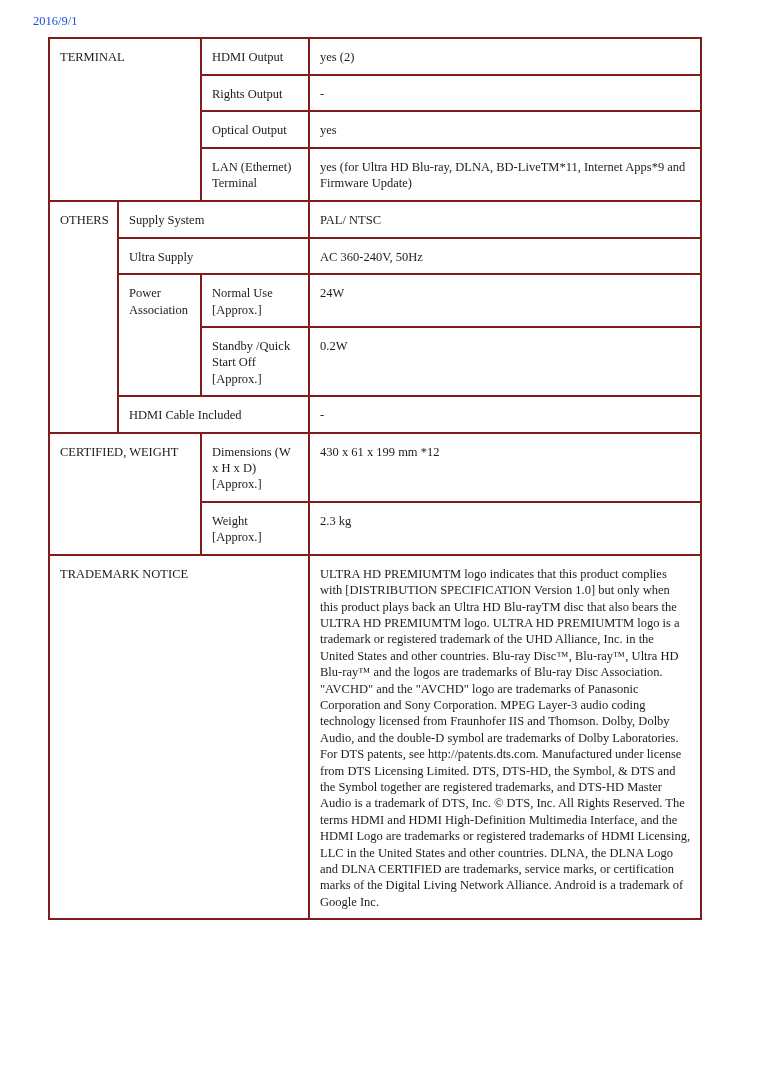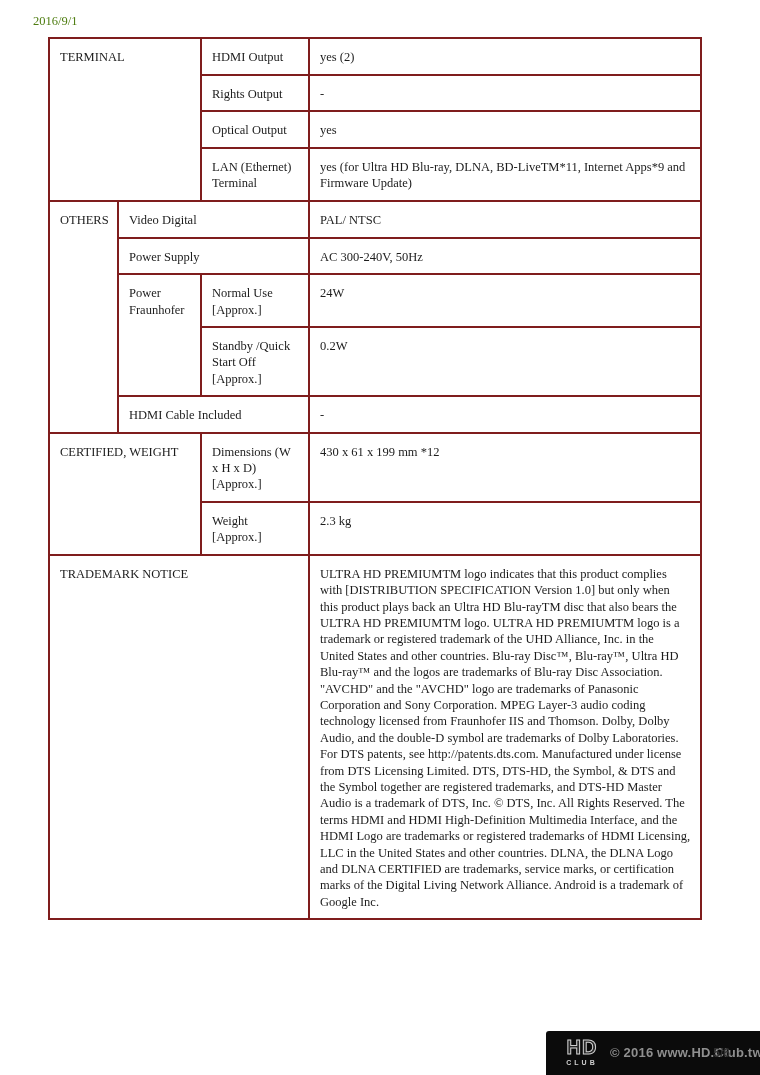--- a/index.html
+++ b/index.html
@@ -8,21 +8,21 @@
     background: #ffffff;
     font-family: "Liberation Serif", serif;
     color: #1c1c1c;
     position: relative;
     overflow: hidden;
   }
   .page { position: absolute; inset: 0; }
 
   .print-date {
     position: absolute; left: 33px; top: 14px;
-    font-size: 12.5px; color: #4d7c0f;
+    font-size: 12.5px; color: #1d4ed8;
   }
 
   table.spec {
     position: absolute; left: 48px; top: 37px;
     width: 652px;
     border-collapse: collapse;
     table-layout: fixed;
     font-size: 12.5px;
     line-height: 16.4px;
   }
@@ -112,29 +112,29 @@
       <td class="h36">Optical Output</td>
       <td class="h36">yes</td>
     </tr>
     <tr>
       <td class="h53">LAN (Ethernet) Terminal</td>
       <td class="h53">yes (for Ultra HD Blu-ray, DLNA, BD-LiveTM*11, Internet Apps*9 and Firmware Update)</td>
     </tr>
 
     <tr>
       <td rowspan="5">OTHERS</td>
-      <td class="h37" colspan="2">Video Digital</td>
+      <td class="h37" colspan="2">Supply System</td>
       <td class="h37">PAL/ NTSC</td>
     </tr>
     <tr>
-      <td class="h36" colspan="2">Power Supply</td>
-      <td class="h36">AC 300-240V, 50Hz</td>
+      <td class="h36" colspan="2">Ultra Supply</td>
+      <td class="h36">AC 360-240V, 50Hz</td>
     </tr>
     <tr>
-      <td rowspan="2">Power Fraunhofer</td>
+      <td rowspan="2">Power Association</td>
       <td class="h52">Normal Use [Approx.]</td>
       <td class="h52">24W</td>
     </tr>
     <tr>
       <td class="h53">Standby /Quick Start Off [Approx.]</td>
       <td class="h53">0.2W</td>
     </tr>
     <tr>
       <td class="h36" colspan="2">HDMI Cable Included</td>
       <td class="h36">-</td>
@@ -151,22 +151,14 @@
     </tr>
 
     <tr>
       <td colspan="3">TRADEMARK NOTICE</td>
       <td class="trademark-text">ULTRA HD PREMIUMTM logo indicates that this product complies with [DISTRIBUTION SPECIFICATION Version 1.0] but only when this product plays back an Ultra HD Blu-rayTM disc that also bears the ULTRA HD PREMIUMTM logo. ULTRA HD PREMIUMTM logo is a trademark or registered trademark of the UHD Alliance, Inc. in the United States and other countries. Blu-ray Disc™, Blu-ray™, Ultra HD Blu-ray™   and the logos are trademarks of Blu-ray Disc Association. "AVCHD" and the "AVCHD" logo are trademarks of Panasonic Corporation and Sony Corporation. MPEG Layer-3 audio coding technology licensed from Fraunhofer IIS and Thomson. Dolby, Dolby Audio, and the double-D symbol are trademarks of Dolby Laboratories. For DTS patents, see http://patents.dts.com. Manufactured under license from DTS Licensing Limited. DTS, DTS-HD, the Symbol, &amp; DTS and the Symbol together are registered trademarks, and DTS-HD Master Audio is a trademark of DTS, Inc. © DTS, Inc. All Rights Reserved. The terms HDMI and HDMI High-Definition Multimedia Interface, and the HDMI Logo are trademarks or registered trademarks of HDMI Licensing, LLC in the United States and other countries. DLNA, the DLNA Logo and DLNA CERTIFIED are trademarks, service marks, or certification marks of the Digital Living Network Alliance. Android is a trademark of Google Inc.</td>
     </tr>
   </tbody>
     </table>
 
 
-  <div class="watermark-bar">
-    <div class="wm-logo">
-      <div class="wm-logo-top">HD</div>
-      <div class="wm-logo-bottom">CLUB</div>
-    </div>
-    <div class="wm-text">© 2016  www.HD.Club.tw</div>
-    <div class="wm-page-number">5/6</div>
-  </div>
 
 </div>
 
 </body></html>

